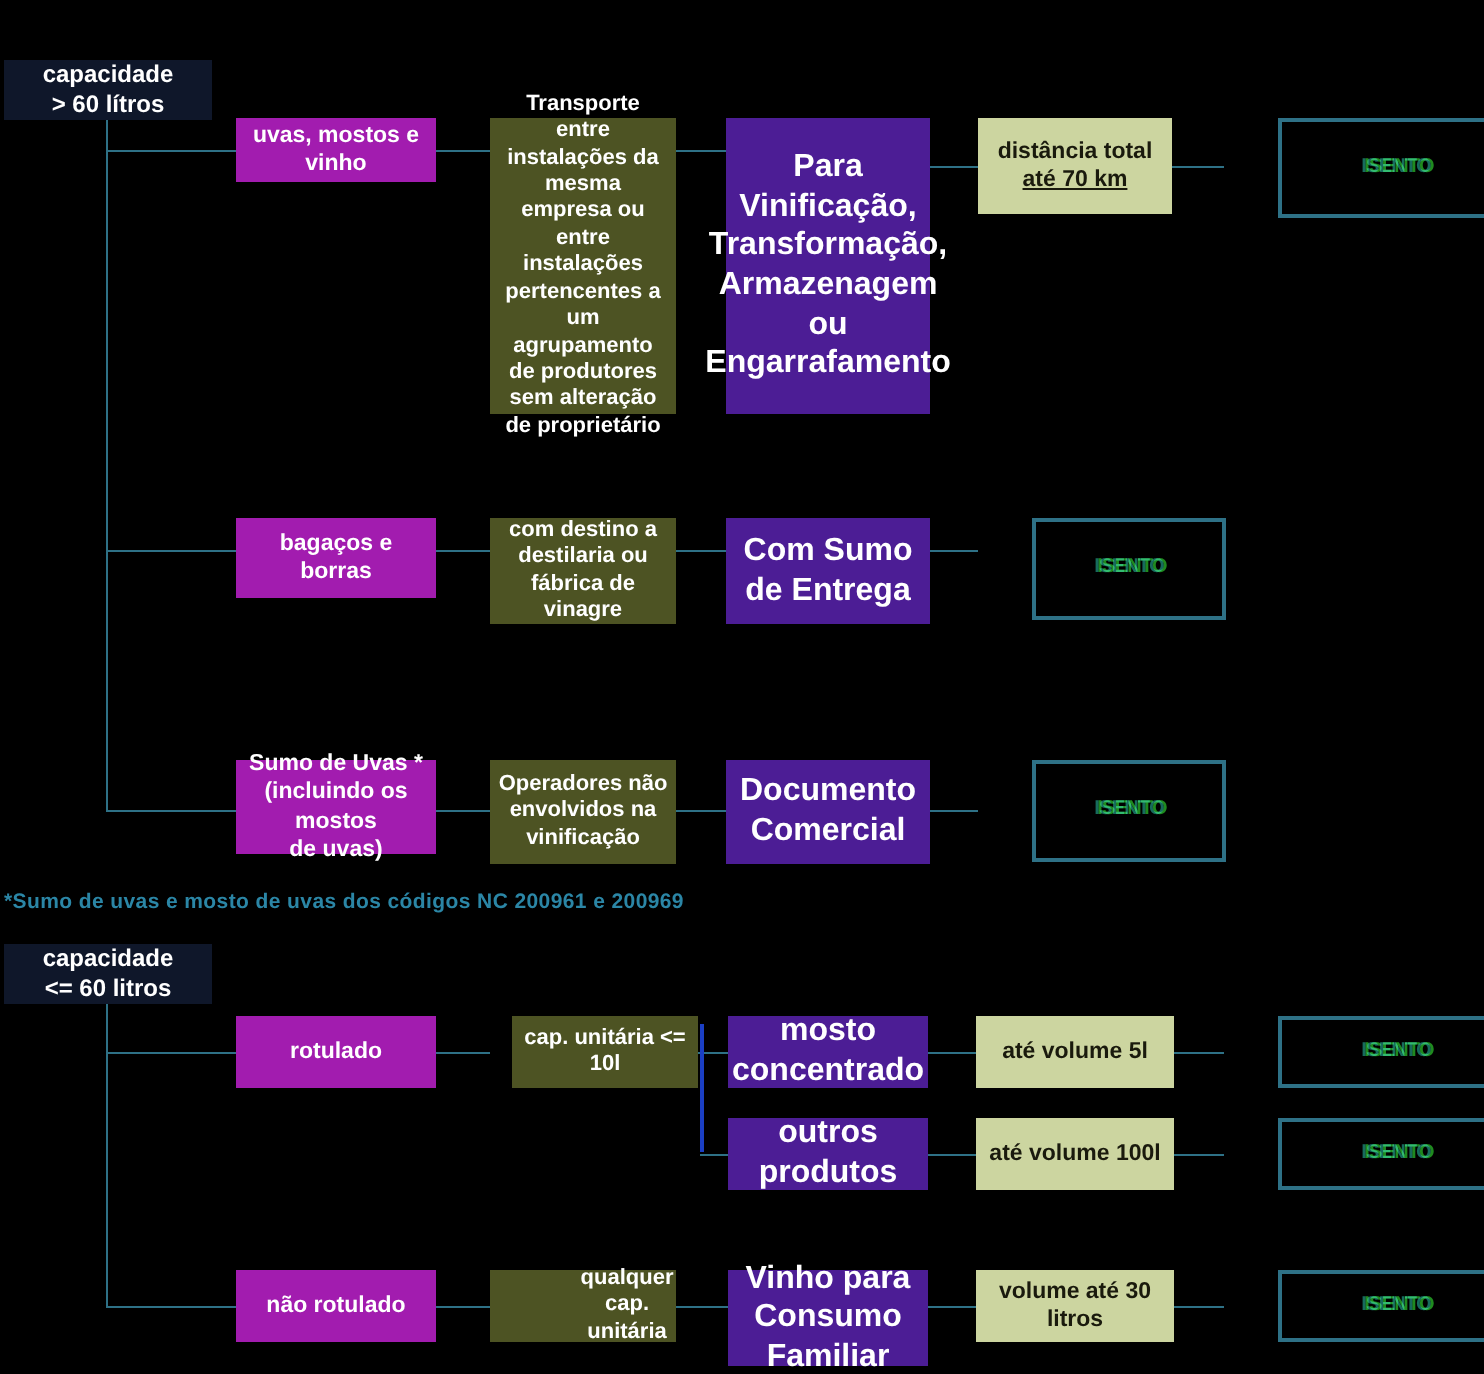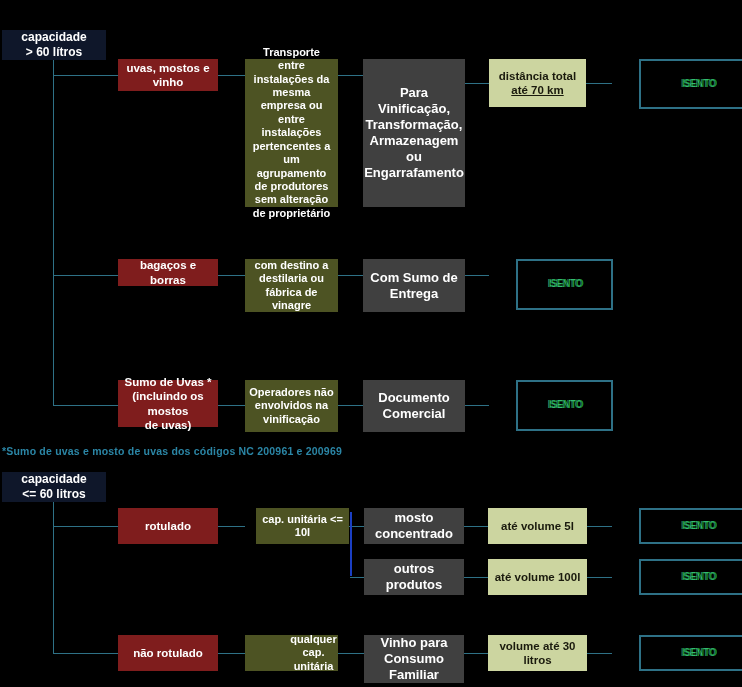--- a/index.html
+++ b/index.html
@@ -29,35 +29,35 @@
     z-index: 3;
   }
   
   .k-header {
     background: #0f172a;
     color: #ffffff;
     font-size: 12px;
     font-weight: 700;
   }
   .k-blue {
-    background: #7f1d1d;
+    background: #a21caf;
     color: #ffffff;
     font-size: 11.5px;
     font-weight: 700;
   }
   .k-darkolive {
     background: #4d5323;
     color: #ffffff;
     font-size: 11px;
     font-weight: 700;
   }
   .k-green {
-    background: #404040;
-    color: #ffffff;
-    font-size: 13px;
+    background: #4c1d95;
+    color: #ffffff;
+    font-size: 16px;
     font-weight: 700;
   }
   .k-khaki {
     background: #ccd5a0;
     color: #1a1a0d;
     font-size: 11.5px;
     font-weight: 700;
   }
   .k-isento {
     background: #000000;
@@ -132,21 +132,21 @@
       <span class="stack u">até 70 km</span>
     </span>
   </div>
 
   <div class="line h" style="left:586px; top:83px; width:26px;"></div>
   <div class="box k-isento" style="left:612px; top:59px; width:118px; height:50px;">
     <span class="dual" data-echo="ISENTO">ISENTO</span>
   </div>
 
   <div class="line h" style="left:53px; top:275px; width:65px;"></div>
-  <div class="box k-blue" style="left:118px; top:259px; width:100px; height:27px;">bagaços e borras</div>
+  <div class="box k-blue" style="left:118px; top:259px; width:100px; height:40px;">bagaços e borras</div>
 
   <div class="line h" style="left:218px; top:275px; width:27px;"></div>
   <div class="box k-darkolive" style="left:245px; top:259px; width:93px; height:53px;">com destino a destilaria ou fábrica de vinagre</div>
 
   <div class="line h" style="left:338px; top:275px; width:25px;"></div>
   <div class="box k-green" style="left:363px; top:259px; width:102px; height:53px;">Com Sumo de Entrega</div>
 
   <div class="line h" style="left:465px; top:275px; width:24px;"></div>
   <div class="box k-isento" style="left:489px; top:259px; width:97px; height:51px;">
     <span class="dual" data-echo="ISENTO">ISENTO</span>

